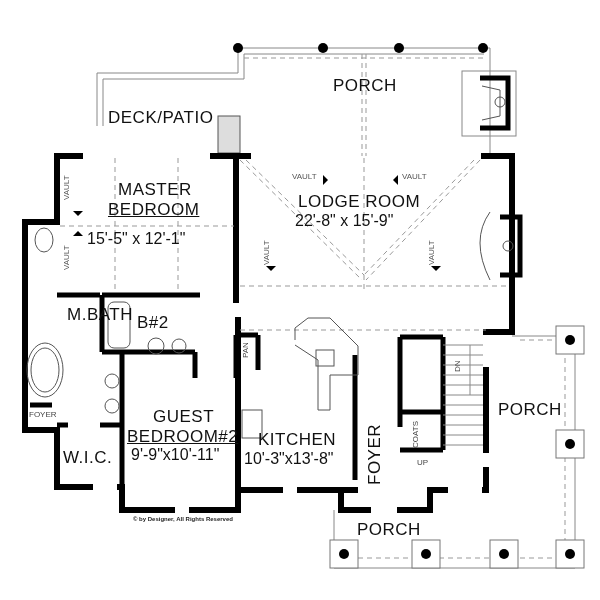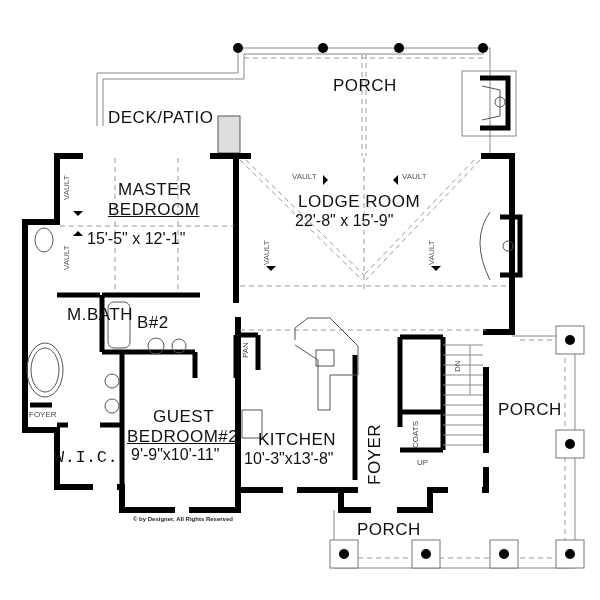--- a/index.html
+++ b/index.html
@@ -192,21 +192,21 @@
 
 <div class="lbl room" style="left:153px;top:407px;">GUEST</div>
 <div class="lbl room" style="left:127px;top:427px;text-decoration:underline;">BEDROOM#2</div>
 <div class="lbl dim" style="left:131px;top:446px;">9'-9"x10'-11"</div>
 
 <div class="lbl room" style="left:258px;top:430px;">KITCHEN</div>
 <div class="lbl dim" style="left:244px;top:450px;">10'-3"x13'-8"</div>
 
 <div class="lbl room" style="left:352px;top:440px;transform:rotate(-90deg);transform-origin:left top;top:485px;left:365px;">FOYER</div>
 
-<div class="lbl room" style="left:54px;top:448px;font-family:Liberation Mono, monospace;">W.I.C.</div>
+<div class="lbl room" style="left:63px;top:448px;">W.I.C.</div>
 
 <div class="lbl room" style="left:498px;top:400px;">PORCH</div>
 <div class="lbl room" style="left:357px;top:520px;">PORCH</div>
 
 <div class="lbl vault" style="left:292px;top:172px;">VAULT</div>
 <div class="lbl vault" style="left:402px;top:172px;">VAULT</div>
 <div class="lbl vault" style="left:62px;top:200px;transform:rotate(-90deg);transform-origin:left top;">VAULT</div>
 <div class="lbl vault" style="left:62px;top:270px;transform:rotate(-90deg);transform-origin:left top;">VAULT</div>
 <div class="lbl vault" style="left:262px;top:265px;transform:rotate(-90deg);transform-origin:left top;">VAULT</div>
 <div class="lbl vault" style="left:427px;top:265px;transform:rotate(-90deg);transform-origin:left top;">VAULT</div>

